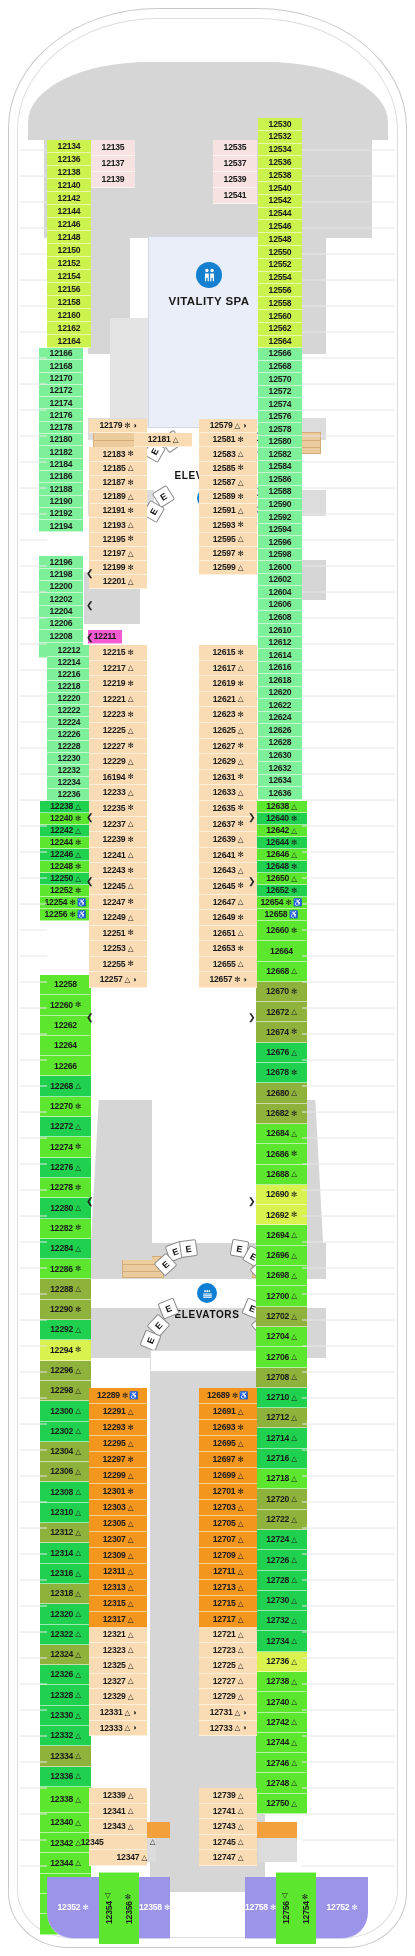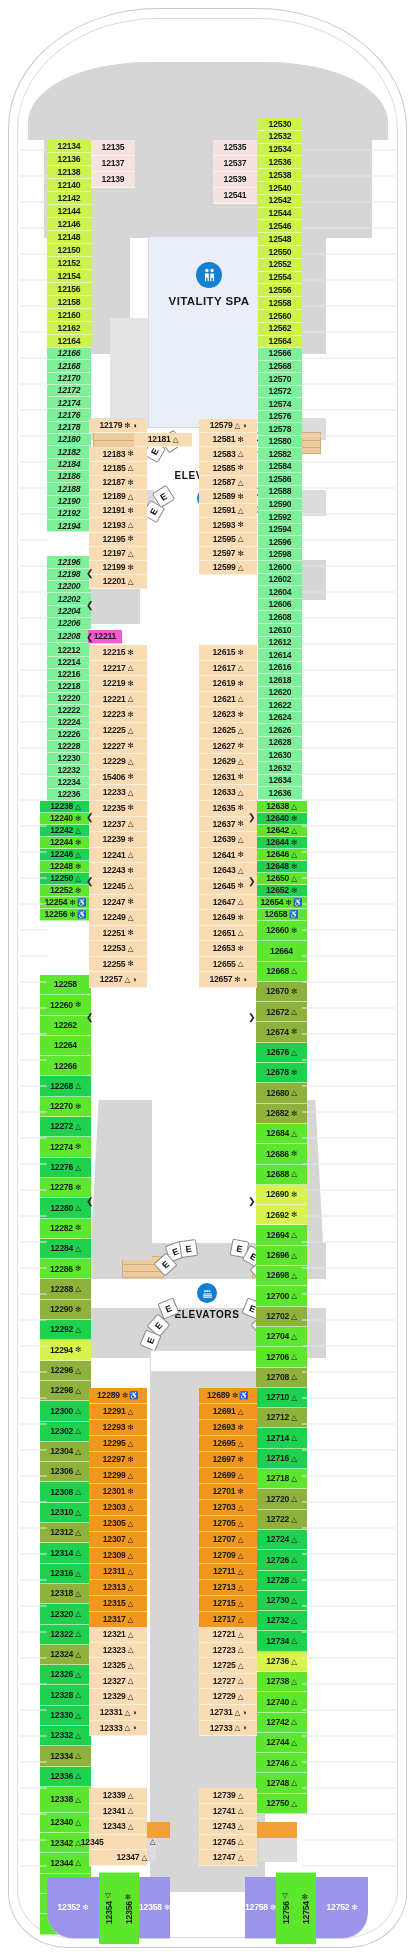--- a/index.html
+++ b/index.html
@@ -332,21 +332,21 @@
       <div class="cab c-lime" style="height: 13px;">
         <span>12160</span>
       </div>
       <div class="cab c-lime" style="height: 13px;">
         <span>12162</span>
       </div>
       <div class="cab c-lime" style="height: 13px;">
         <span>12164</span>
       </div>
     </div>
-  <div class="col" id="col_p1b" style="left:47px;  top:348px; width:44px;font-style:italic;">
+  <div class="col" id="col_p1b" style="left:39px;  top:348px; width:44px;">
       <div class="cab c-mint" style="height: 12.3px;">
         <span>12166</span>
       </div>
       <div class="cab c-mint" style="height: 12.3px;">
         <span>12168</span>
       </div>
       <div class="cab c-mint" style="height: 12.3px;">
         <span>12170</span>
       </div>
       <div class="cab c-mint" style="height: 12.3px;">
@@ -773,21 +773,21 @@
       </div>
       <div class="cab c-peach" style="height: 15.6px;">
         <span>12227</span>
         <span class="sym"> ✻</span>
       </div>
       <div class="cab c-peach" style="height: 15.6px;">
         <span>12229</span>
         <span class="sym"> △</span>
       </div>
       <div class="cab c-peach" style="height: 15.6px;">
-        <span>15406</span>
+        <span>16194</span>
         <span class="sym"> ✻</span>
       </div>
       <div class="cab c-peach" style="height: 15.6px;">
         <span>12233</span>
         <span class="sym"> △</span>
       </div>
       <div class="cab c-peach" style="height: 15.6px;">
         <span>12235</span>
         <span class="sym"> ✻</span>
       </div>

